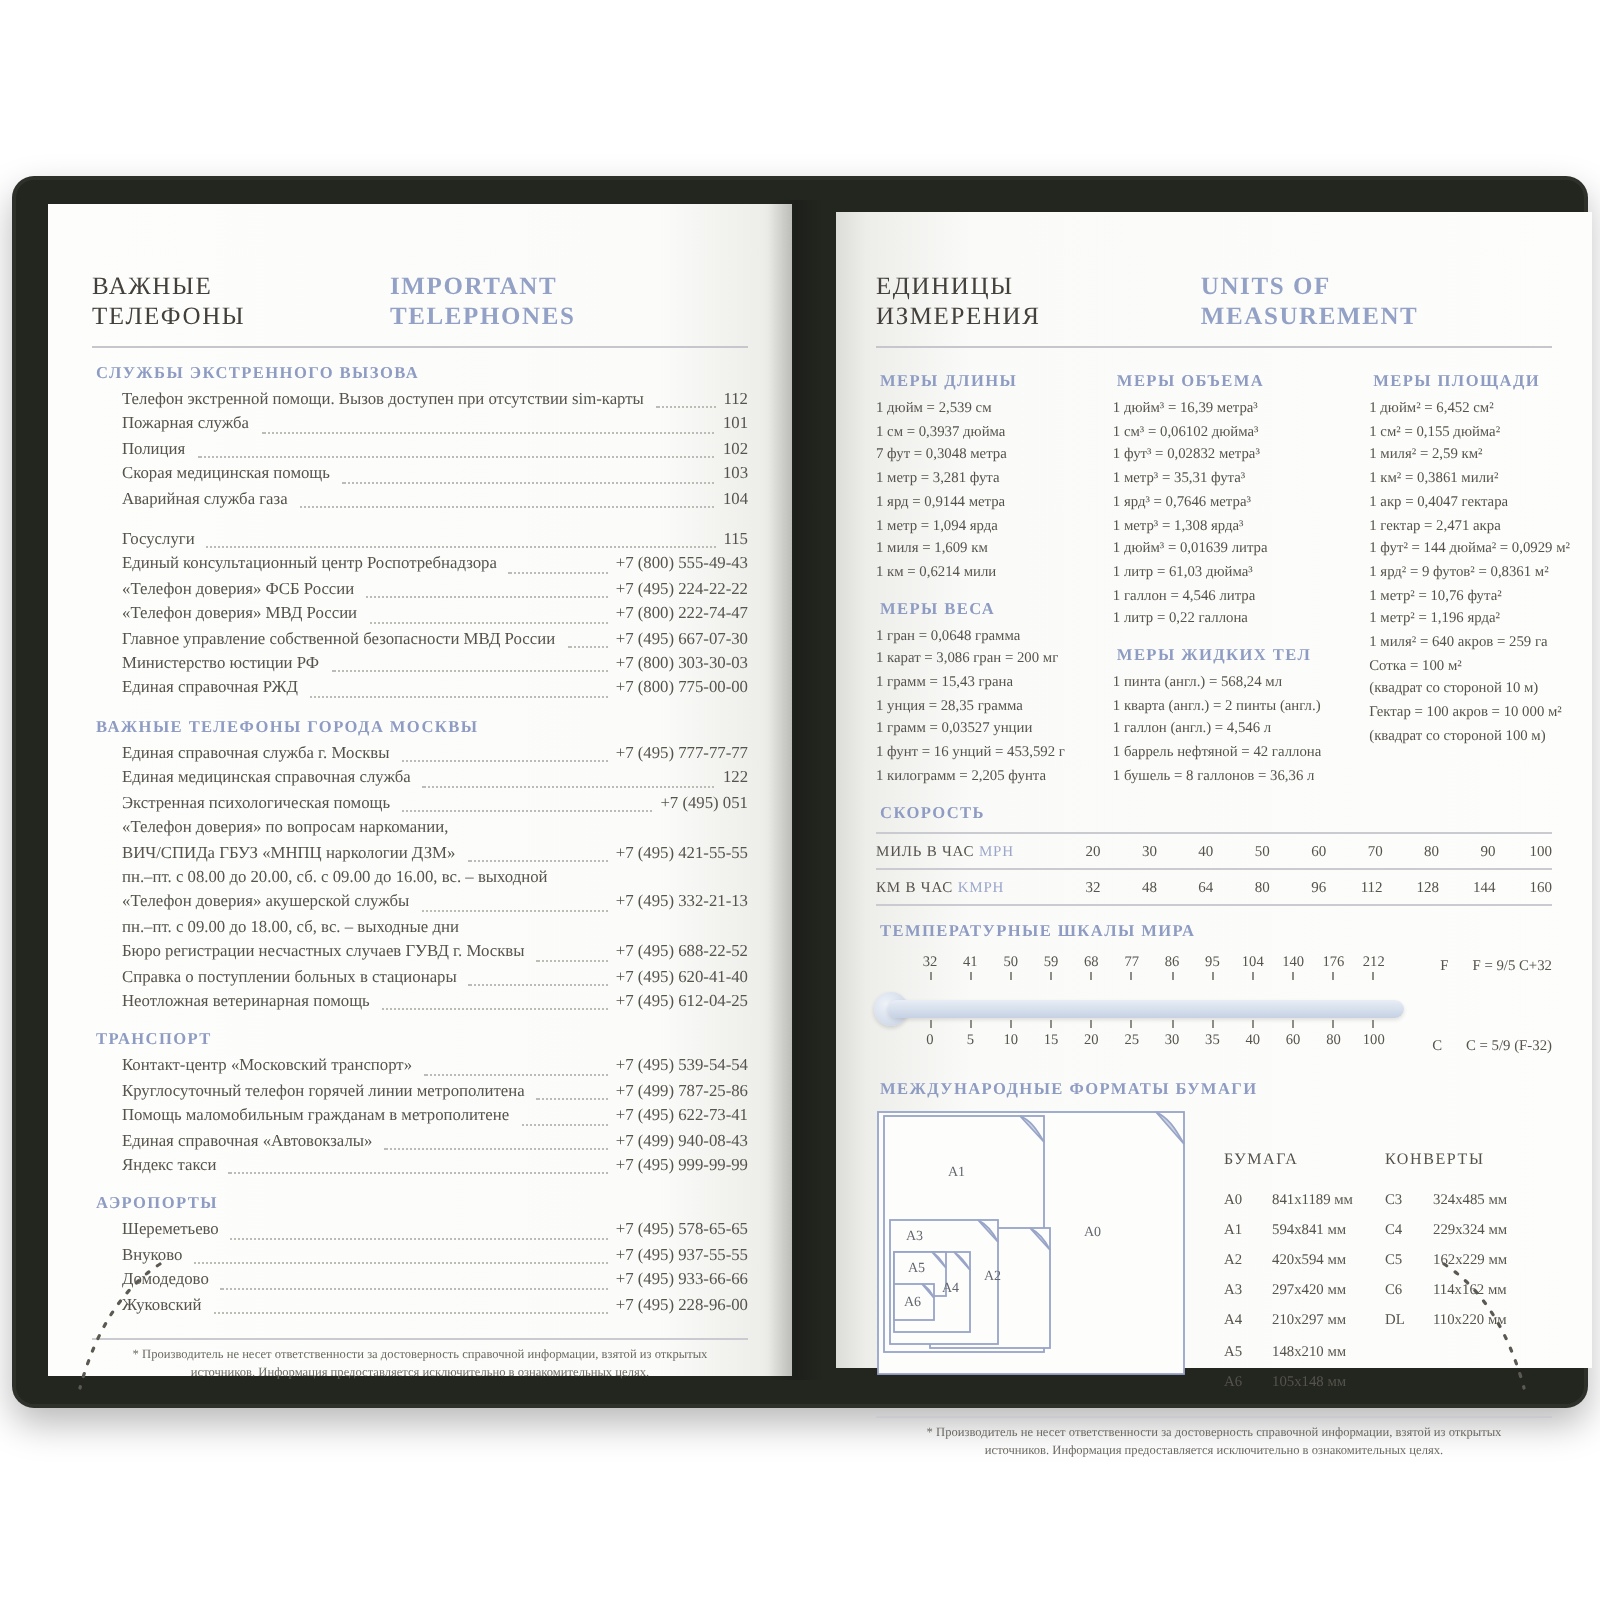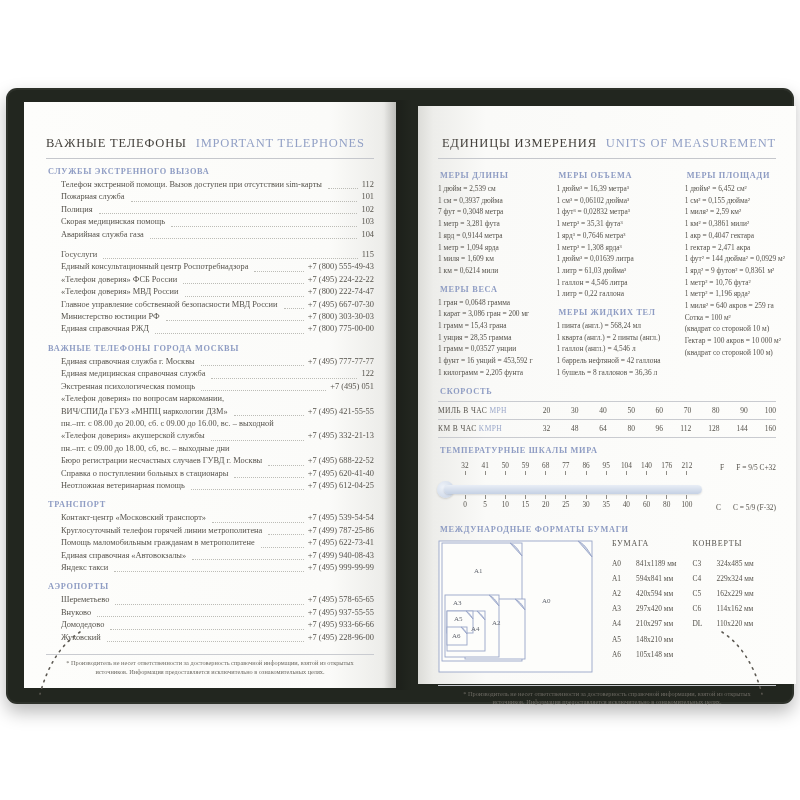--- a/index.html
+++ b/index.html
@@ -13,21 +13,21 @@
   .page-left{left:24px;top:102px;width:372px;height:586px;
      background:linear-gradient(to right,#fdfdfb 0%,#fbfbf9 82%,#ededea 96%,#dadad6 100%);
      padding:34px 22px 0 22px;box-sizing:border-box;z-index:2;}
   .page-right{left:418px;top:106px;width:378px;height:578px;
      background:linear-gradient(to left,#fdfdfb 0%,#fafaf8 82%,#ededea 96%,#dcdcd8 100%);
      padding:30px 20px 0 20px;box-sizing:border-box;z-index:2;}
   .titlebar{display:flex;gap:9px;align-items:baseline;border-bottom:1px solid #c5c7cc;
             padding-bottom:7px;letter-spacing:0.8px;}
   .titlebar.right{justify-content:flex-end;}
   .title-ru{font-size:12.5px;color:#44413c;}
-  .title-en{font-size:12.5px;color:#93a1c6;}
+  .title-en{font-size:12.5px;color:#93a1c6;font-weight:bold;}
   .section{margin-top:8px;}
   .sec-h{font-size:8.3px;color:#8e9cc3;letter-spacing:0.7px;margin:8px 0 3px 2px;font-weight:bold;}
   .prow{display:flex;align-items:flex-end;font-size:8.4px;line-height:12.4px;}
   .prow .lab{white-space:nowrap;margin-left:15px;}
   .prow .lead{flex:1;border-bottom:1px dotted #bcbcb6;margin:0 4px 2px 6px;min-width:6px;}
   .prow .val{white-space:nowrap;}
   .footnote{border-top:1px solid #c9cbd0;margin-top:10px;padding:4px 14px 0 14px;
             font-size:6.3px;line-height:8.6px;text-align:center;color:#6d6a63;}
   
   .unit-cols{display:flex;gap:24px;margin-top:4px;}
@@ -52,21 +52,21 @@
   .t-cell{display:flex;flex-direction:column;align-items:center;font-size:7.3px;line-height:9px;width:14px;}
   .t-cell i{display:block;width:1px;height:4px;background:#8f8c85;margin-top:1px;}
   .t-cell.cc i{margin:0 0 1px 0;}
   .t-side{position:absolute;right:0;display:flex;gap:12px;font-size:7.4px;}
   .t-side.f{top:2px;} .t-side.c{top:42px;}
   
   .paper-wrap{display:flex;gap:16px;margin-top:5px;}
   .pdiagram{position:relative;width:158px;height:136px;flex:0 0 auto;}
   .pdiagram .shl{position:absolute;font-size:7px;color:#62666f;}
   .plist{flex:0 0 auto;}
-  .plist .pl-h{font-size:8px;letter-spacing:0.8px;color:#55524c;margin:0 0 8px 0;}
+  .plist .pl-h{font-size:8px;letter-spacing:0.8px;color:#55524c;margin:21px 0 8px 0;}
   .fr{display:flex;font-size:7.4px;line-height:15.2px;white-space:nowrap;}
   .fr .code{width:24px;}
   .perf{position:absolute;z-index:6;}
 </style>
 </head>
 <body>
 
 <div class="scene">
   <div class="book"></div>
 

